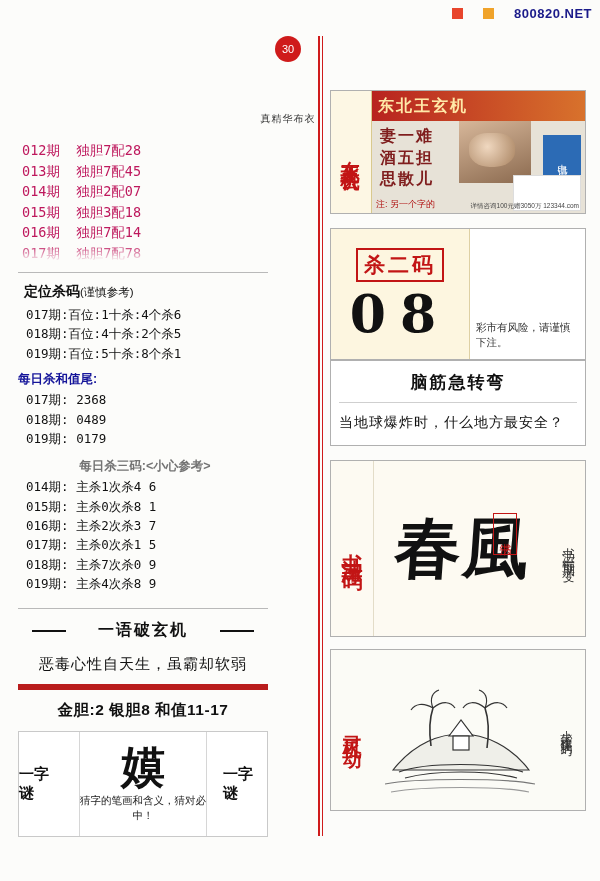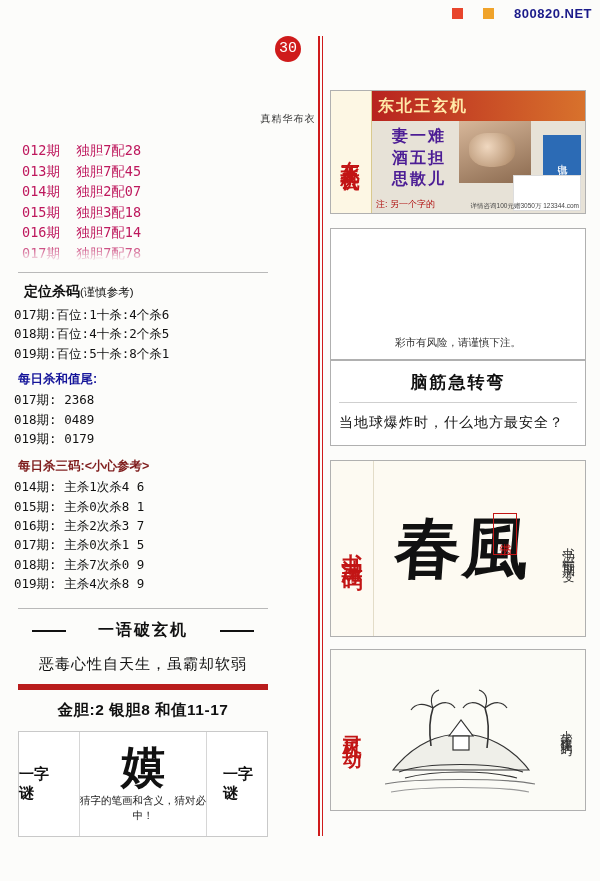--- a/index.html
+++ b/index.html
@@ -49,25 +49,25 @@
   }
   .sec-title{
     font-size:14px;font-weight:bold;color:#111;margin:4px 0 4px 10px;
     font-family:"Liberation Sans","DejaVu Sans",sans-serif;
   }
   .sec-title .small{font-size:11.5px;font-weight:normal;}
   .sub-head{
     font-size:12.5px;font-weight:bold;color:#15159a;margin:8px 0 2px 4px;
   }
   .sub-head-red{
-    font-size:12.5px;font-weight:bold;color:#7f1d1d;margin:10px 0 2px 4px;
+    font-size:12.5px;font-weight:bold;color:#737373;margin:10px 0 2px 4px;text-align:center;
   }
   .list2{
     font-family:"DejaVu Sans Mono","Liberation Mono",monospace;
-    font-size:12.5px;line-height:1.55;margin-left:0;
+    font-size:12.5px;line-height:1.55;margin-left:12px;
   }
 
   
   .oneline-box{
     margin:14px 4px 0 4px;border-top:1px solid #b9b9b9;padding-top:9px;
   }
   .oneline-title{
     text-align:center;font-size:16px;font-weight:bold;letter-spacing:2px;
     position:relative;padding:2px 0 6px 0;
   }
@@ -112,21 +112,21 @@
   .vdiv2{
     position:absolute;left:322px;top:36px;width:1px;height:800px;background:#cf1b1b;
   }
 
   
   .logo-wrap{
     position:absolute;left:258px;top:36px;width:60px;text-align:center;
   }
   .logo-circle{
     width:26px;height:26px;border-radius:50%;background:#cf1b1b;color:#fff;
-    font-size:15px;line-height:26px;margin:0 auto;font-family:Liberation Mono, monospace;
+    font-size:11px;line-height:26px;margin:0 auto;font-family:Liberation Sans, sans-serif;
   }
   .logo-sub{
     margin-top:50px;font-size:10px;color:#333;letter-spacing:1px;white-space:nowrap;
   }
 
   
   .right-col{position:absolute;left:330px;top:90px;width:256px;}
 
   .banner{
     position:relative;height:122px;border:1px solid #b0b0b0;background:#fff;overflow:hidden;
@@ -141,21 +141,21 @@
     letter-spacing:3px;font-family:"DejaVu Serif","Liberation Serif",serif;
   }
   .banner-main{flex:1;position:relative;background:#cfd8e6;}
   .banner-top{
     height:30px;background:linear-gradient(to right,#b8231f,#d8722c);
     color:#ffe9a8;font-size:16px;font-weight:bold;letter-spacing:2px;
     display:flex;align-items:center;padding-left:6px;
   }
   .banner-body{position:absolute;top:30px;left:0;right:0;bottom:0;background:#e7e2d7;}
   .banner-poem{
-    position:absolute;left:20px;top:4px;font-size:16px;font-weight:bold;color:#4c1d95;
+    position:absolute;left:8px;top:4px;font-size:16px;font-weight:bold;color:#7f1d1d;
     line-height:1.35;letter-spacing:2px;
   }
   .banner-face{
     position:absolute;right:54px;top:0;width:72px;height:62px;
     background:linear-gradient(160deg,#d7b79a,#8b6a4f);
   }
   .banner-face:after{
     content:"";position:absolute;left:10px;top:12px;width:46px;height:34px;
     background:radial-gradient(circle at 40% 40%,#f0d8c0,#a8825f);border-radius:40% 40% 45% 45%;
   }
@@ -351,20 +351,24 @@
           <div class="banner-face"></div>
           <div class="banner-phone">电话</div>
           <div class="banner-white"></div>
           <div class="banner-note">注: 另一个字的</div>
           <div class="banner-tiny">详情咨询100元赠3050万 123344.com</div>
         </div>
       </div>
     </div>
 
     <div class="sha-box">
+      <div class="sha-left">
+        <div class="sha-tag">杀二码</div>
+        <div class="sha-nums">08</div>
+      </div>
       <div class="sha-right">彩市有风险，请谨慎下注。</div>
     </div>
 
     <div class="brain-box">
       <div class="brain-title">脑筋急转弯</div>
       <div class="brain-line"></div>
       <div class="brain-q">当地球爆炸时，什么地方最安全？</div>
     </div>
 
     <div class="shufa">

